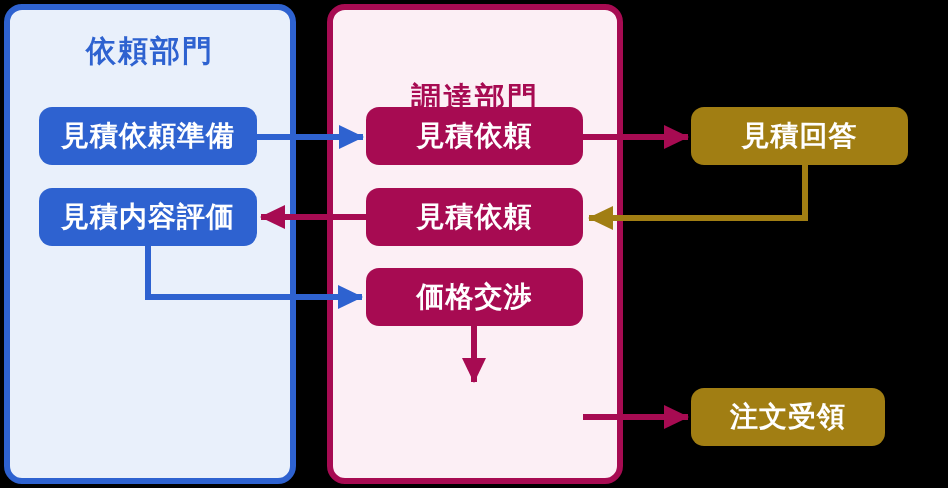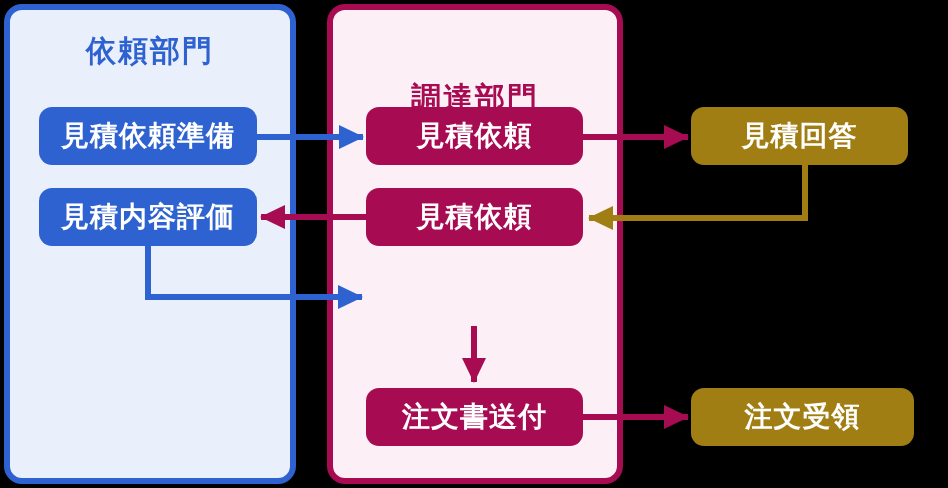--- a/index.html
+++ b/index.html
@@ -69,21 +69,21 @@
   .box-red    { background: var(--procurement-accent); }
   .box-gold   { background: var(--supplier-accent); text-align: center; }
 
   #b-prepare-rfq   { left: 39px;  top: 107px; width: 218px; }
   #b-eval-quote    { left: 39px;  top: 188px; width: 218px; }
   #b-send-rfq      { left: 366px; top: 107px; width: 217px; }
   #b-recv-quote    { left: 366px; top: 188px; width: 217px; }
   #b-negotiate     { left: 366px; top: 268px; width: 217px; }
   #b-send-po       { left: 366px; top: 388px; width: 217px; }
   #b-quote-reply   { left: 691px; top: 107px; width: 217px; }
-  #b-recv-order    { left: 691px; top: 388px; width: 223px; }
+  #b-recv-order    { left: 691px; top: 388px; width: 194px; }
 
   #arrows {
     position: absolute;
     left: 0; top: 0;
     pointer-events: none;
   }
   .conn { fill: none; stroke-width: 6; }
   .conn-blue { stroke: var(--request-accent); }
   .conn-red  { stroke: var(--procurement-accent); }
   .conn-gold { stroke: var(--supplier-accent); }
@@ -128,17 +128,17 @@
 
     <path class="conn conn-red" d="M474 326 V382" marker-end="url(#mk-red)"></path>
 
     <path class="conn conn-red" d="M583 417 H688" marker-end="url(#mk-red)"></path>
   </svg>
 
   <div id="b-prepare-rfq" class="box box-blue">見積依頼準備</div>
   <div id="b-eval-quote" class="box box-blue">見積内容評価</div>
   <div id="b-send-rfq" class="box box-red">見積依頼</div>
   <div id="b-recv-quote" class="box box-red">見積依頼</div>
-  <div id="b-send-po" class="box box-red">注文書送付</div>
+  <div id="b-negotiate" class="box box-red">価格交渉</div>
   <div id="b-quote-reply" class="box box-gold">見積回答</div>
   <div id="b-recv-order" class="box box-gold">注文受領</div>
 
 </div>
 
 </body></html>

